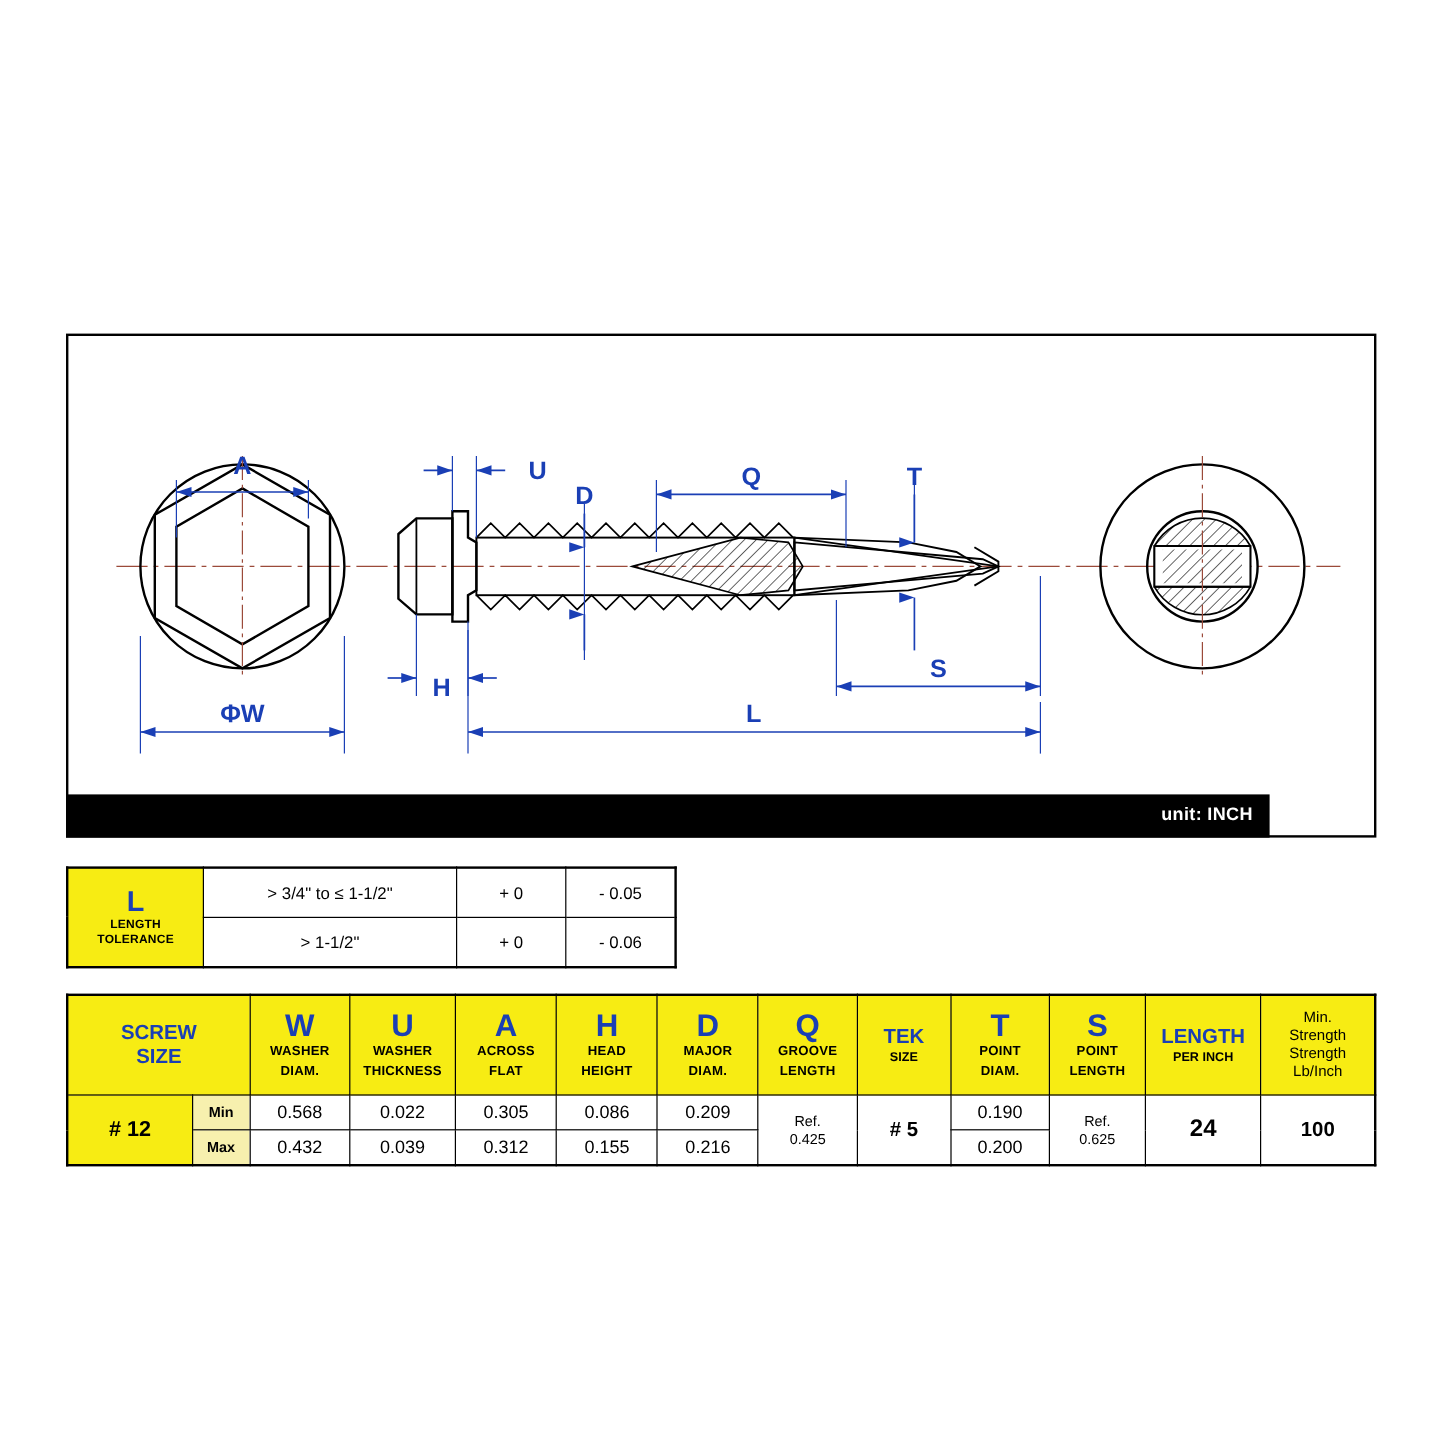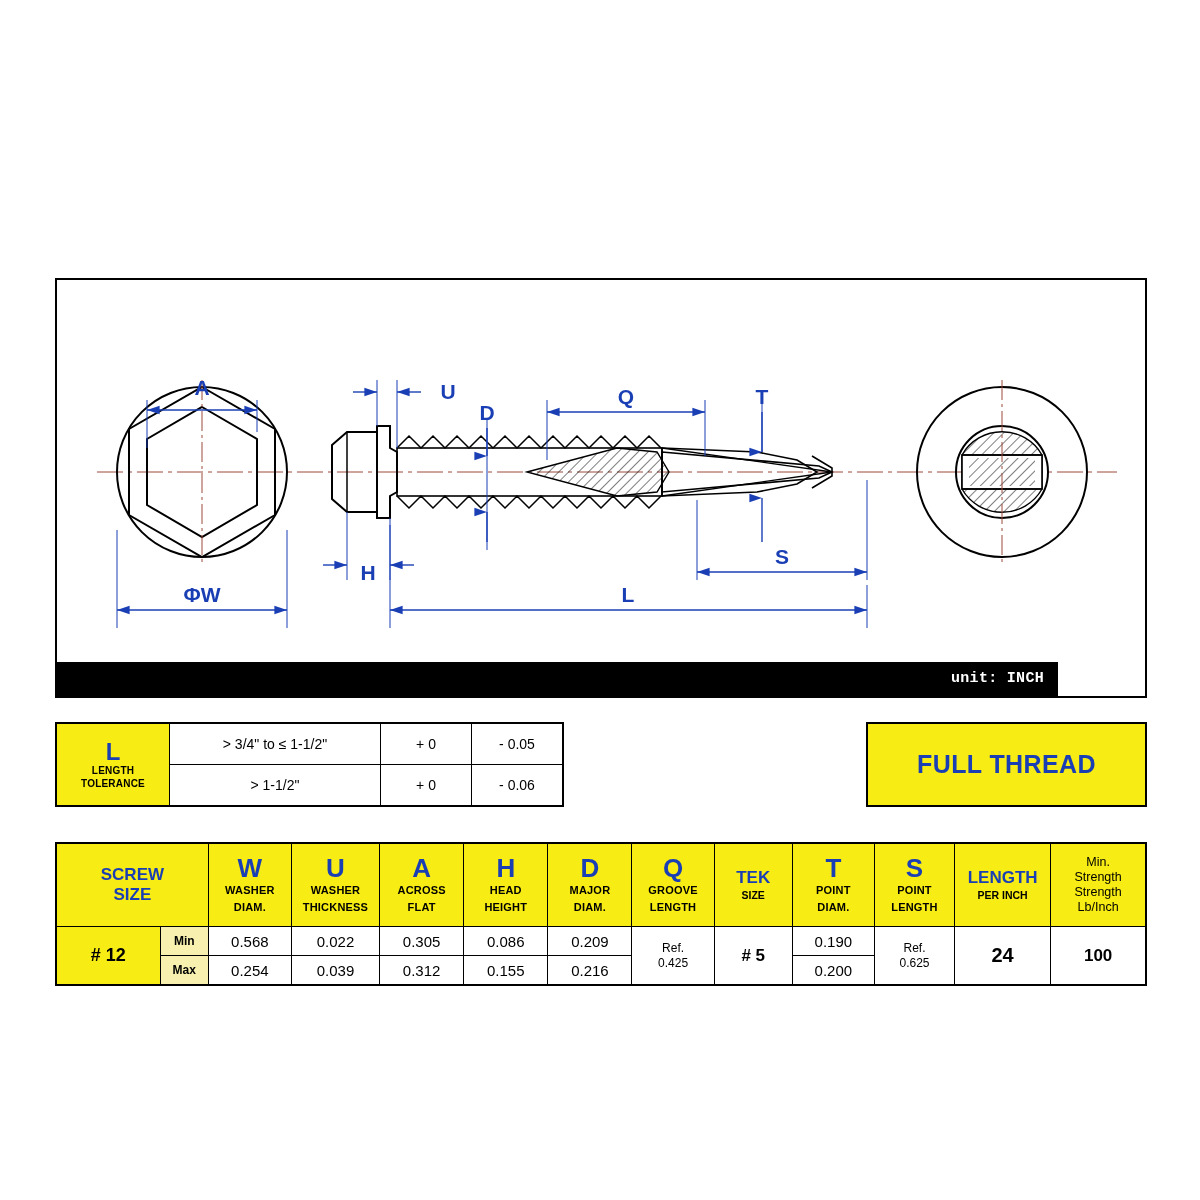--- a/index.html
+++ b/index.html
@@ -28,21 +28,20 @@
     box-sizing: border-box;
   }
   .unit-bar {
     position: absolute;
     left: 55px;
     top: 662px;
     width: 1003px;
     height: 36px;
     background: #000;
     box-sizing: border-box;
-    font-family: Liberation Mono, monospace;
   }
   .unit-text {
     position: absolute;
     right: 14px;
     top: 8px;
     color: #fff;
     font-size: 15px;
     font-weight: bold;
     letter-spacing: 0.3px;
   }
@@ -127,21 +126,20 @@
 
   
   .spec-table {
     position: absolute;
     left: 55px;
     top: 828px;
     width: 1092px;
     border-collapse: collapse;
     border: 2px solid #000;
     table-layout: fixed;
-    margin-top: 14px;
   }
   .spec-table td, .spec-table th {
     border: 1.5px solid #000;
     text-align: center;
     vertical-align: middle;
     background: #fff;
     color: #000;
     padding: 0;
   }
   .hdr-cell { background: #f7ec13 !important; height: 82px; }
@@ -357,23 +355,20 @@
       <td class="tol-minus">- 0.05</td>
     </tr>
     <tr>
       <td class="tol-range">&gt; 1-1/2"</td>
       <td class="tol-plus">+ 0</td>
       <td class="tol-minus">- 0.06</td>
     </tr>
   </tbody>
     </table>
 
-  <div class="full-thread">
-    <span>FULL THREAD</span>
-  </div>
 
   <table class="spec-table">
     <colgroup>
       <col style="width:104px">
         <col style="width:48px">
       <col style="width:83px">
         <col style="width:88px">
         <col style="width:84px">
       <col style="width:84px">
         <col style="width:84px">
@@ -466,21 +461,21 @@
       <td class="ref-cell" rowspan="2">
         <div>Ref.</div>
         <div>0.625</div>
       </td>
       <td class="val-cell val-cell-bold" rowspan="2" style="font-size:20px">24</td>
       <td class="val-cell val-cell-bold" rowspan="2" style="font-size:17px">100</td>
     </tr>
 
     <tr>
       <td class="minmax-cell">Max</td>
-      <td class="val-cell">0.254</td>
+      <td class="val-cell">0.432</td>
       <td class="val-cell">0.039</td>
       <td class="val-cell">0.312</td>
       <td class="val-cell">0.155</td>
       <td class="val-cell">0.216</td>
       <td class="val-cell">0.200</td>
     </tr>
   </tbody>
     </table>
 
 </div>

